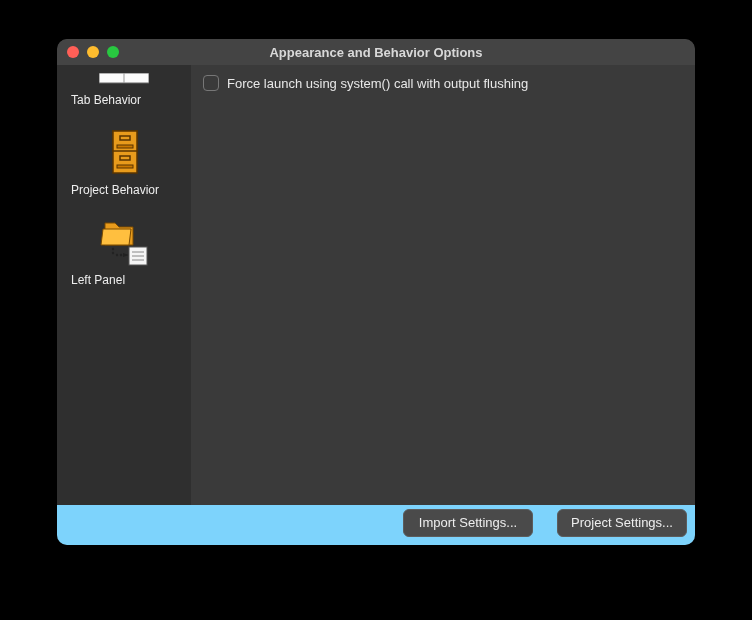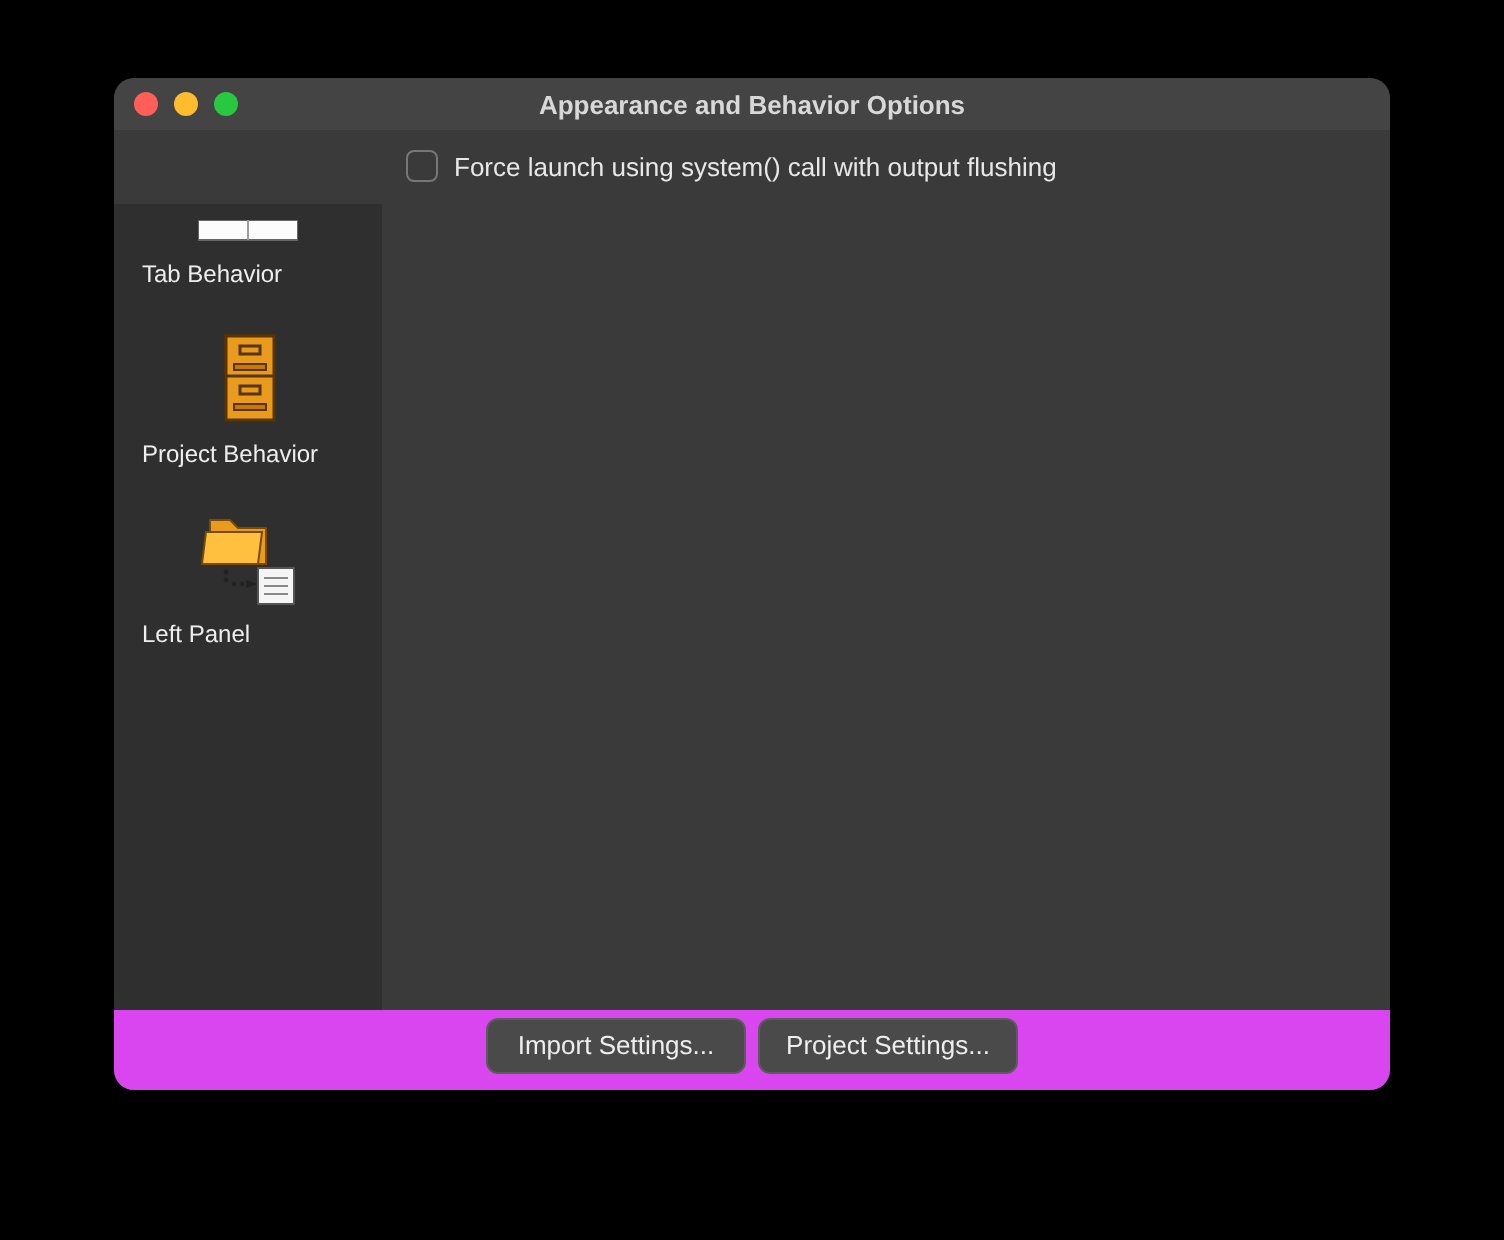--- a/index.html
+++ b/index.html
@@ -57,21 +57,20 @@
   .body {
     flex: 1;
     display: flex;
     min-height: 0;
   }
   .sidebar {
     width: 134px;
     background: #2f2f2f;
     overflow-y: auto;
     padding: 0;
-    margin-top: 37px;
   }
   .side-item {
     display: flex;
     flex-direction: column;
     align-items: flex-start;
     padding: 6px 10px 8px 10px;
     cursor: pointer;
     border-radius: 6px;
     margin: 2px 4px;
   }
@@ -107,24 +106,24 @@
     background: #3a3a3a;
   }
   .checkbox-label {
     font-size: 13px;
     color: #e8e8e8;
   }
   .footer {
     height: 40px;
     display: flex;
     align-items: center;
-    justify-content: center;
-    gap: 6px;
+    justify-content: flex-end;
+    gap: 24px;
     padding: 0 8px 5px 8px;
-    background: #d946ef;
+    background: #7dd3fc;
   }
   .btn {
     height: 28px;
     min-width: 130px;
     background: #4a4a4a;
     border: 1px solid #5c5c5c;
     border-radius: 6px;
     color: #eee;
     font-size: 13px;
     cursor: pointer;

